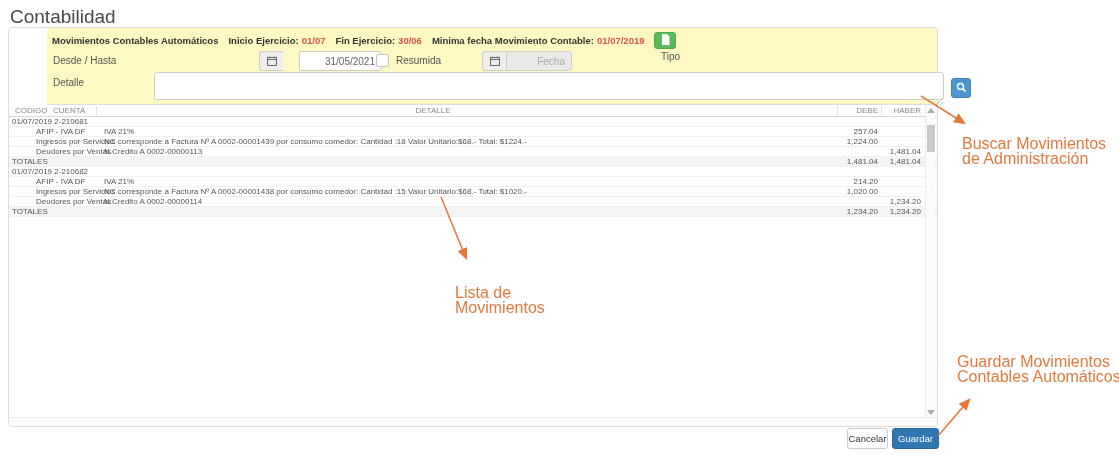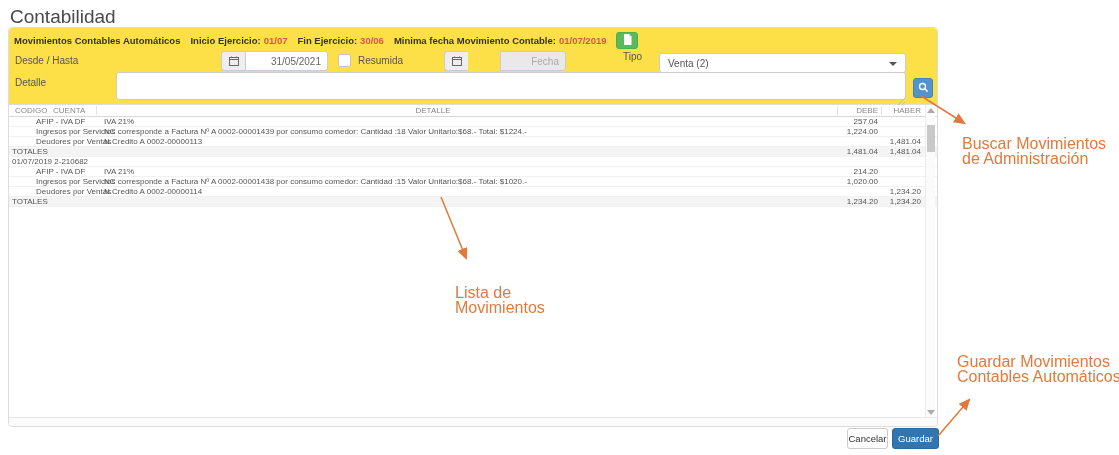--- a/index.html
+++ b/index.html
@@ -11,22 +11,22 @@
     color:#444;
   }
   .page-title { position:absolute; left:10px; top:6px; font-size:19px; color:#4a4a4a; }
 
   
   .panel {
     position:absolute; left:8px; top:27px; width:930px; height:400px;
     border:1px solid #dddddd; border-radius:4px; background:#fff;
   }
   .panel-form {
-    position:relative; height:77px; background:#fde047;
-    border-bottom:1px solid #ddd; border-radius:4px 4px 0 0;
+    position:relative; height:77px; background:#fef9c3;
+    border-bottom:1px solid #ddd; border-radius:4px 4px 0 0;margin-left:38px;
   }
   .panel-header {
     position:absolute; left:5px; top:4px; display:flex; align-items:center;
     font-size:9.5px; font-weight:bold; color:#333; white-space:nowrap;
   }
   .panel-header .sep { width:10px; }
   .red-val { color:#d9534f; margin-left:3px; }
   .export-btn {
     margin-left:10px; width:22px; height:17px; background:#5cb85c;
     border:1px solid #4cae4c; border-radius:3px; display:flex;
@@ -160,52 +160,48 @@
               <path d="M1 0 h5 l2.5 2.5 V11 H1 Z" fill="#fff"></path>
               <path d="M6 0 l2.5 2.5 H6 Z" fill="#bde6bd"></path>
             </svg>
         </span>
       </div>
     </div>
 
     <div class="form-label" style="left:6px; top:27px;">Desde / Hasta</div>
 
 
-    <div class="input-group" style="left:212px; top:23px;">
+    <div class="input-group" style="left:212px; top:23px;gap:16px;">
       <div class="addon">
         <svg width="10" height="10" viewBox="0 0 10 10">
             <rect x="0.5" y="1.5" width="9" height="8" fill="none" stroke="#666"></rect>
             <line x1="0.5" y1="3.5" x2="9.5" y2="3.5" stroke="#666"></line>
             <line x1="2.5" y1="0.5" x2="2.5" y2="2" stroke="#666"></line>
             <line x1="7.5" y1="0.5" x2="7.5" y2="2" stroke="#666"></line>
           </svg>
       </div>
       <input class="date-input" style="width: 83px;" value="31/05/2021">
     </div>
 
     <div class="checkbox" style="left:329px; top:26px;"></div>
     <div class="form-label" style="left:349px; top:27px;">Resumida</div>
 
-    <div class="input-group" style="left:435px; top:23px;gap:32px;">
+    <div class="input-group" style="left:435px; top:23px;">
       <div class="addon">
         <svg width="10" height="10" viewBox="0 0 10 10">
             <rect x="0.5" y="1.5" width="9" height="8" fill="none" stroke="#666"></rect>
             <line x1="0.5" y1="3.5" x2="9.5" y2="3.5" stroke="#666"></line>
             <line x1="2.5" y1="0.5" x2="2.5" y2="2" stroke="#666"></line>
             <line x1="7.5" y1="0.5" x2="7.5" y2="2" stroke="#666"></line>
           </svg>
       </div>
       <input class="date-input disabled" style="width: 66px;" placeholder="Fecha">
     </div>
 
     <div class="form-label" style="left:614px; top:23px;">Tipo</div>
-    <div class="select-box" style="left:650px; top:25px; width:247px;">
-      <span>Venta (2)</span>
-      <span class="caret"></span>
-    </div>
 
     <div class="form-label" style="left:6px; top:49px;">Detalle</div>
     <textarea class="detalle-area" style=""></textarea>
     <span class="resize-grip">
       <svg width="8" height="8" viewBox="0 0 8 8">
           <line x1="8" y1="1" x2="1" y2="8" stroke="#bbb"></line>
           <line x1="8" y1="5" x2="5" y2="8" stroke="#bbb"></line>
         </svg>
     </span>
     <div class="search-btn">
@@ -223,20 +219,25 @@
       <span class="th h-codigo">CODIGO</span>
       <span class="th h-cuenta">CUENTA</span>
       <span class="th h-detalle">DETALLE</span>
       <span class="th h-debe">DEBE</span>
       <span class="th h-haber">HABER</span>
       <span class="hsep" style="left:87px;"></span>
       <span class="hsep" style="right:99px;"></span>
       <span class="hsep" style="right:55px;"></span>
     </div>
     <div class="tbody">
+        <div class="trow group">
+          <span class="cell c-label">01/07/2019 2-210681</span>
+          <span class="cell c-debe"></span>
+          <span class="cell c-haber"></span>
+        </div>
         <div class="trow detail">
           <span class="cell c-cuenta">AFIP - IVA DF</span>
           <span class="cell c-detalle">IVA 21%</span>
           <span class="cell c-debe">257.04</span>
           <span class="cell c-haber"></span>
         </div>
         <div class="trow detail">
           <span class="cell c-cuenta">Ingresos por Servicios</span>
           <span class="cell c-detalle">NC corresponde a Factura Nº A 0002-00001439 por consumo comedor: Cantidad :18 Valor Unitario:$68.- Total: $1224.-</span>
           <span class="cell c-debe">1,224.00</span>

